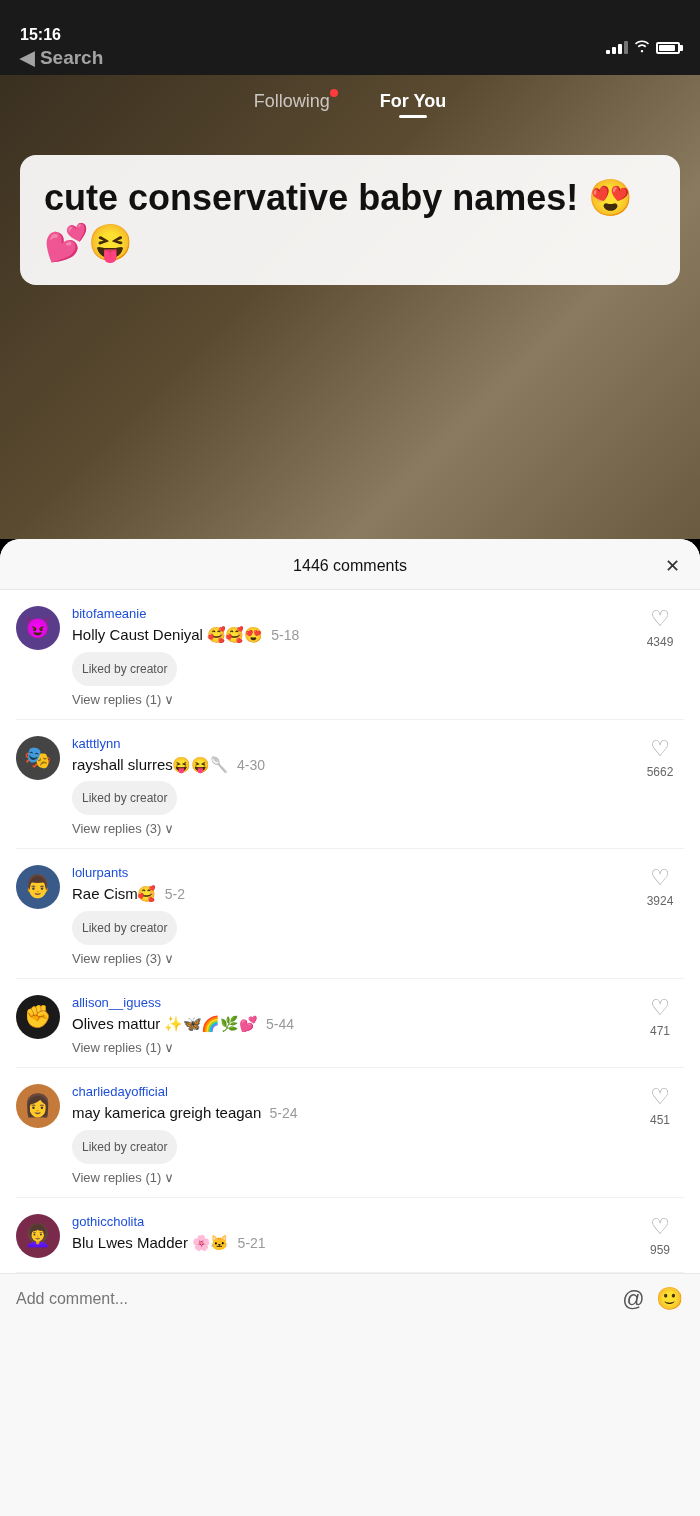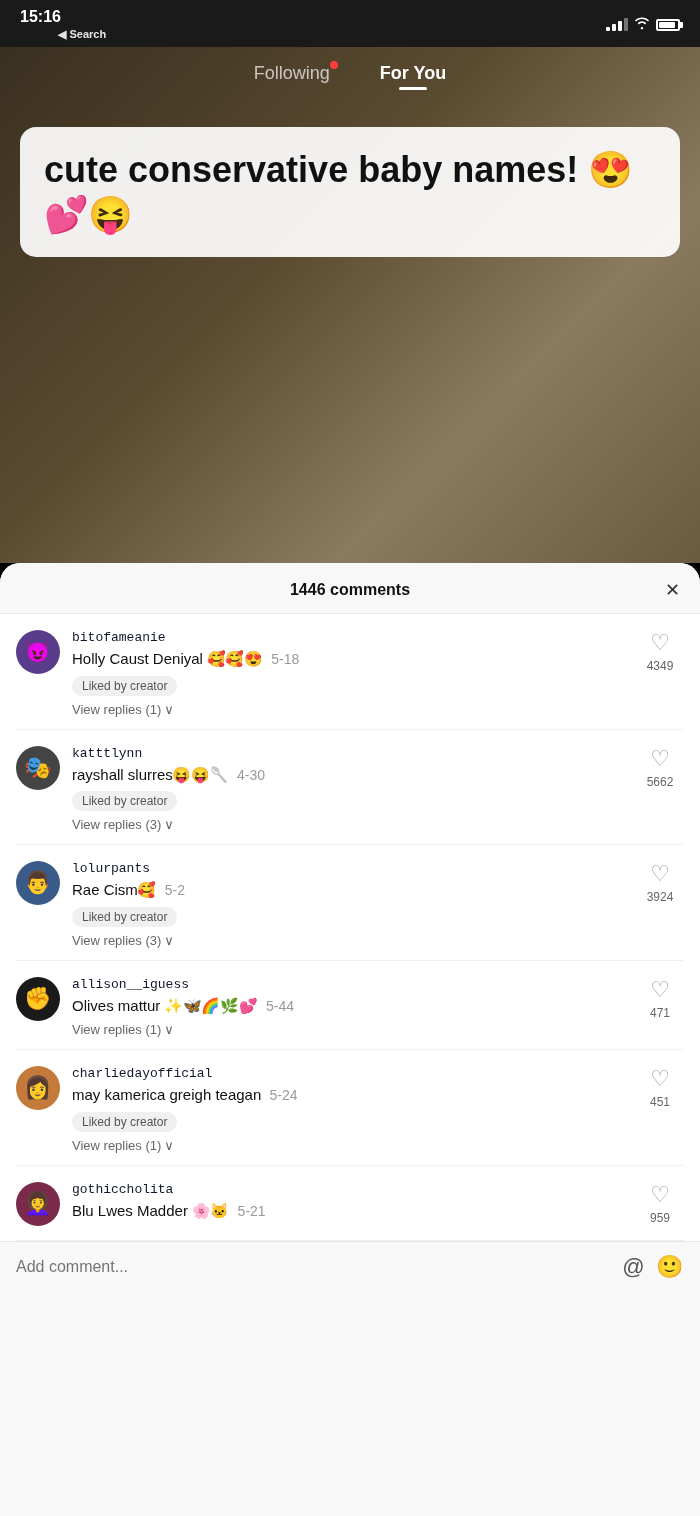--- a/index.html
+++ b/index.html
@@ -10,29 +10,29 @@
       font-family: -apple-system, BlinkMacSystemFont, 'Helvetica Neue', Arial, sans-serif;
       background: #000;
       overflow-x: hidden;
     }
 
     
     .status-bar {
       display: flex;
       justify-content: space-between;
       align-items: center;
-      padding: 8px 20px 6px;
+      padding: 26px 20px 6px;
       background: #1a1a1a;
       color: #fff;
       font-size: 15px;
       font-weight: 600;
     }
     .status-bar-left { display: flex; flex-direction: column; }
     .status-time { font-size: 16px; font-weight: 700; }
-    .status-search { font-size: 11px; color: #e5e5e5; margin-top: 2px; margin-left: 38px; }
+    .status-search { font-size: 19px; color: #a3a3a3; margin-top: 2px; }
     .status-icons { display: flex; align-items: center; gap: 6px; }
     .signal-bars { display: flex; align-items: flex-end; gap: 2px; }
     .bar { background: #fff; width: 4px; border-radius: 1px; }
     .bar1 { height: 4px; }
     .bar2 { height: 7px; }
     .bar3 { height: 10px; }
     .bar4 { height: 13px; opacity: 0.4; }
     .wifi-icon { color: #fff; font-size: 14px; }
     .battery-icon {
       width: 24px; height: 12px;
@@ -57,21 +57,21 @@
     .battery-fill {
       background: #fff;
       height: 100%;
       width: 90%;
       border-radius: 1px;
     }
 
     
     .video-area {
       background: linear-gradient(135deg, #3a3020 0%, #5a4a30 40%, #8a7a60 70%, #6a5a40 100%);
-      height: 516px;
+      height: 464px;
       position: relative;
       display: flex;
       flex-direction: column;
     }
 
     
     .top-nav {
       display: flex;
       justify-content: center;
       align-items: center;
@@ -143,21 +143,21 @@
       align-items: center;
       padding: 18px 20px 14px;
       border-bottom: 1px solid #e8e8e8;
       background: #f8f8f8;
       border-radius: 20px 20px 0 0;
       position: sticky;
       top: 0;
     }
     .comments-count {
       font-size: 16px;
-      font-weight: 700;
+      font-weight: 400;
       color: #111;
     }
     .close-btn {
       position: absolute;
       right: 20px;
       font-size: 18px;
       color: #333;
       cursor: pointer;
       font-weight: 400;
     }
@@ -188,43 +188,42 @@
       font-size: 20px;
     }
 
     .comment-body {
       flex: 1;
       min-width: 0;
     }
 
     .comment-username {
       font-size: 13px;
-      color: #0f172a;
+      color: #1d4ed8;
       margin-bottom: 3px;
-      font-family: Liberation Mono, monospace;
     }
 
     .comment-text {
       font-size: 15px;
       color: #111;
       line-height: 1.4;
       margin-bottom: 6px;
     }
 
     .comment-date {
       font-size: 14px;
       color: #999;
       margin-left: 4px;
     }
 
     .liked-badge {
       display: inline-block;
       background: #f0f0f0;
       border-radius: 20px;
-      padding: 3px 10px;
+      padding: 10px 10px;
       font-size: 12px;
       color: #555;
       margin-bottom: 6px;
     }
 
     .view-replies {
       font-size: 13px;
       color: #666;
       cursor: pointer;
       display: flex;

